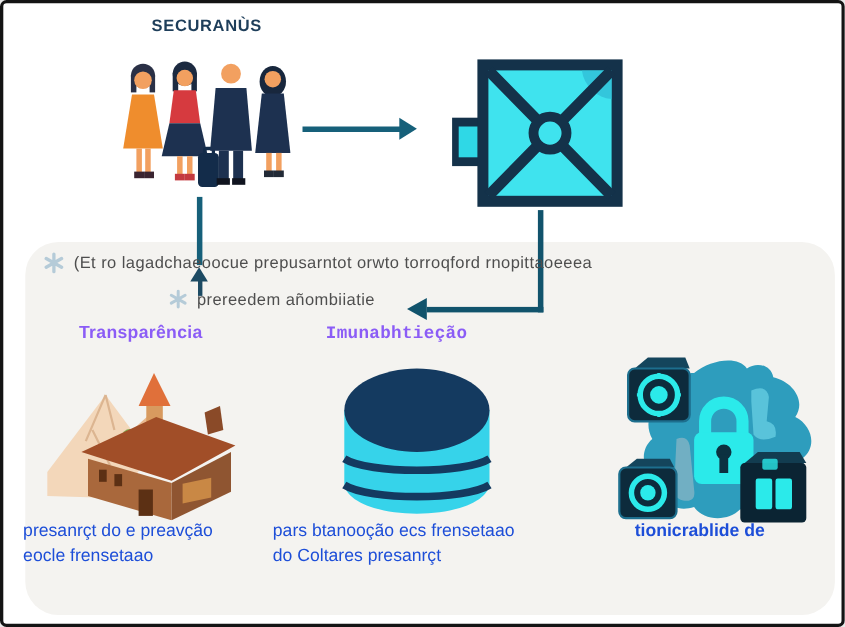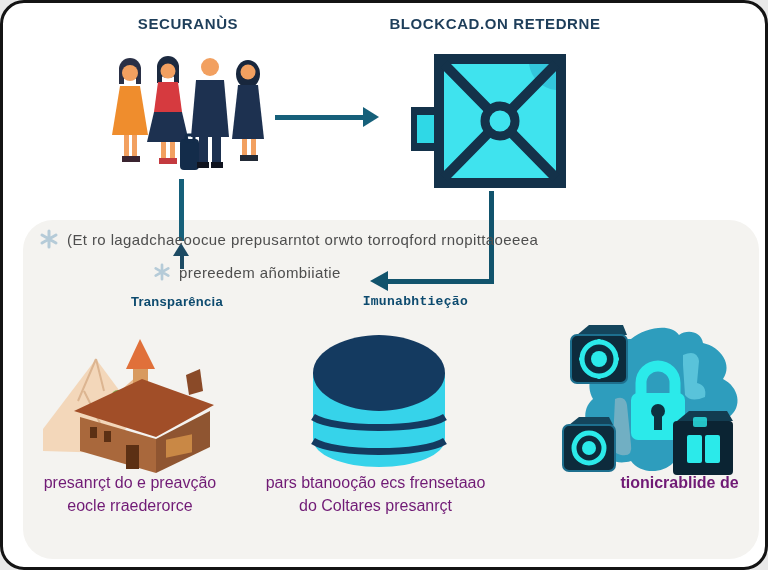--- a/index.html
+++ b/index.html
@@ -1,46 +1,46 @@
 <!DOCTYPE html>
 <html><head>
 <meta charset="utf-8">
 <style>
   html,body{margin:0;padding:0;background:#e9e9e9;}
   .stage{
     position:relative;width:768px;height:570px;background:#ffffff;
-    border:3px solid #141414;border-radius:24px;box-sizing:border-box;
+    border:3px solid #141414;border-radius:6px;box-sizing:border-box;
     overflow:hidden;font-family:"Liberation Sans", sans-serif;
   }
   .title{
     position:absolute;top:12px;font-size:15px;font-weight:800;
     color:#1e3e5a;letter-spacing:.6px;text-align:center;white-space:nowrap;
   }
   .title-left{left:100px;width:170px;}
   .title-right{left:382px;width:220px;}
   .panel{
     position:absolute;left:20px;top:217px;width:736px;height:339px;
     background:#f4f3f0;border-radius:30px;z-index:1;
   }
   .note{
     position:absolute;display:flex;align-items:center;gap:8px;z-index:3;
     color:#4e4e4e;font-size:15px;letter-spacing:.4px;white-space:nowrap;
   }
   .note1{left:36px;top:226px;}
   .note2{left:150px;top:260px;}
   .col-title{
-    position:absolute;top:291px;z-index:3;font-size:13px;font-weight:800;
-    color:#0c4a6e;text-align:right;letter-spacing:.3px;white-space:nowrap;
+    position:absolute;top:291px;z-index:3;font-size:16px;font-weight:800;
+    color:#8b5cf6;text-align:center;letter-spacing:.3px;white-space:nowrap;
   }
   .col-title.c1{left:30px;width:190px;}
   .col-title.c2{left:250px;width:215px;font-family:Liberation Mono, monospace;}
   .col-title.c3{left:553px;width:198px;}
   .caption{
     position:absolute;top:468px;z-index:3;font-size:16px;line-height:23px;
-    color:#701a75;text-align:center;white-space:nowrap;
+    color:#1d4ed8;white-space:nowrap;
   }
   .caption.c1{left:18px;width:218px;}
   .caption.c2{left:245px;width:255px;}
   .caption.c3{left:574px;width:205px;font-weight:bold;}
   .icon-abs{position:absolute;z-index:2;}
   
   .v-line-people{position:absolute;left:176px;top:176px;width:5px;height:62px;background:#16607a;z-index:3;}
   .up-arrow-stem{position:absolute;left:177px;top:252px;width:4px;height:14px;background:#1c4a63;z-index:3;}
   .up-arrow-head{position:absolute;left:170px;top:240px;width:0;height:0;z-index:3;
     border-left:8px solid transparent;border-right:8px solid transparent;border-bottom:13px solid #1c4a63;}
@@ -51,21 +51,20 @@
   .box-h-line{position:absolute;left:385px;top:276px;width:106px;height:5px;background:#11536c;z-index:3;}
   .left-arrow-head{position:absolute;left:367px;top:268px;width:0;height:0;z-index:3;
     border-top:10px solid transparent;border-bottom:10px solid transparent;border-right:18px solid #11536c;}
 </style>
 </head>
 <body>
 
 <div class="stage">
 
   <div class="title title-left">SECURANÙS</div>
-  <div class="title title-right">BLOCKCAD.ON RETEDRNE</div>
 
   <svg class="icon-abs" style="left:95px;top:52px;" width="175" height="130" viewBox="0 0 175 130">
 
     <circle cx="32" cy="14" r="11" fill="#2a3046"></circle>
     <rect x="21" y="13" width="5" height="16" fill="#2a3046"></rect>
     <rect x="38" y="13" width="5" height="16" fill="#2a3046"></rect>
     <circle cx="32" cy="18" r="8" fill="#f2a060"></circle>
     <path d="M22,31 L42,31 L50,80 L14,80 Z" fill="#ef8d2d"></path>
     <rect x="26" y="80" width="5" height="22" fill="#f2a060"></rect>
     <rect x="34" y="80" width="5" height="22" fill="#f2a060"></rect>
@@ -196,21 +195,21 @@
       <path d="M116,100 L128,90 L166,90 L172,100 Z" fill="#123c50"></path>
       <rect x="112" y="100" width="60" height="54" rx="4" fill="#0b2433"></rect>
       <rect x="132" y="96" width="14" height="10" rx="2" fill="#2beaea" opacity="0.8"></rect>
       <rect x="126" y="114" width="15" height="28" rx="2" fill="#2beaea"></rect>
       <rect x="144" y="114" width="15" height="28" rx="2" fill="#2beaea"></rect>
     </g>
   </svg>
 
   <div class="caption c1">
     <div>presanrçt do e preavção</div>
-    <div>eocle rraederorce</div>
+    <div>eocle frensetaao</div>
   </div>
   <div class="caption c2">
     <div>pars btanooção ecs frensetaao</div>
     <div>do Coltares presanrçt</div>
   </div>
   <div class="caption c3">
     <div>tionicrablide de</div>
   </div>
 
 </div>

